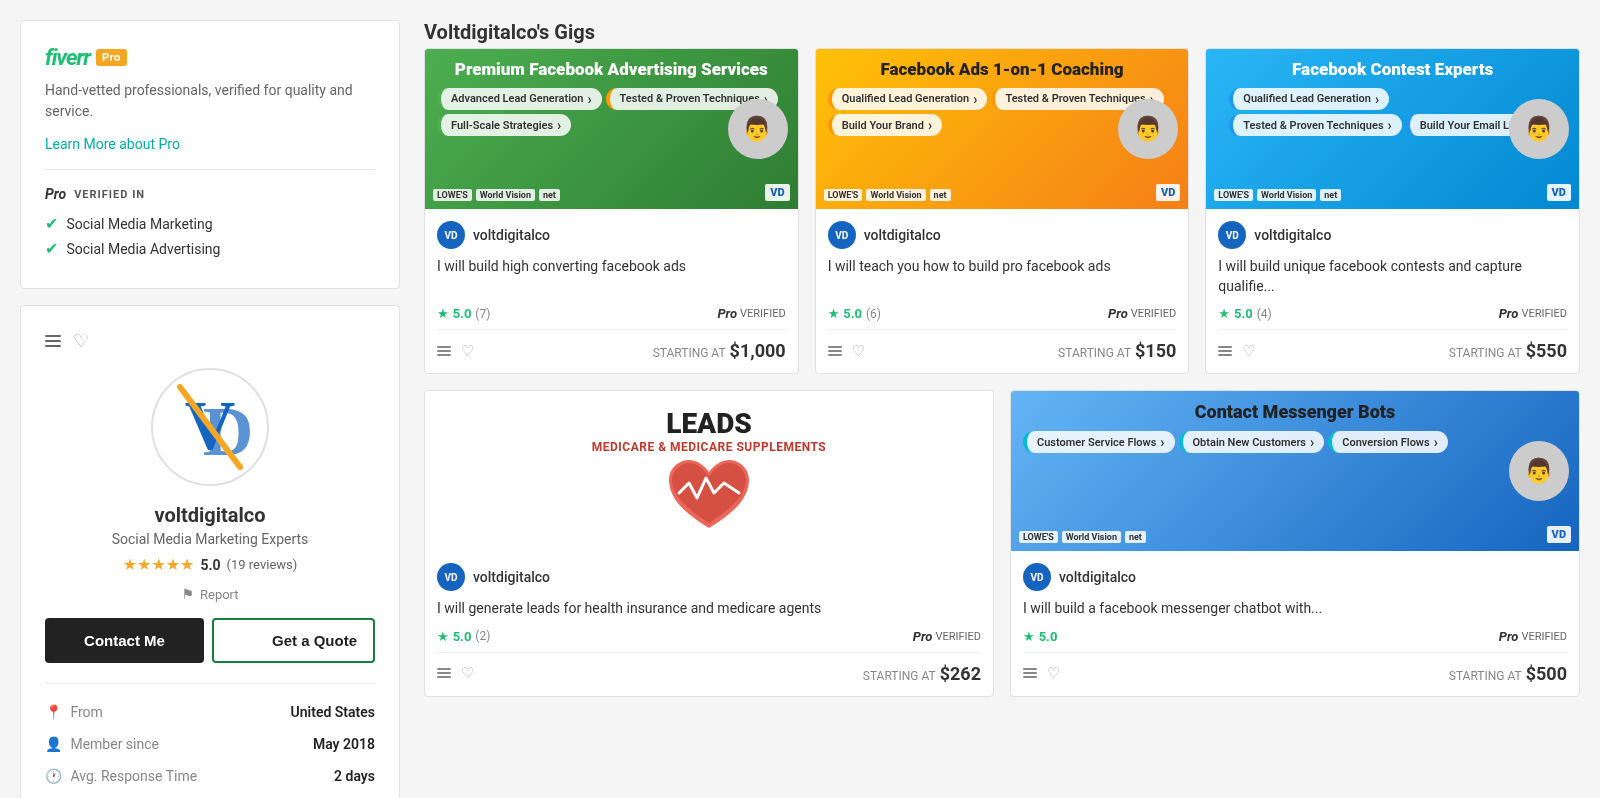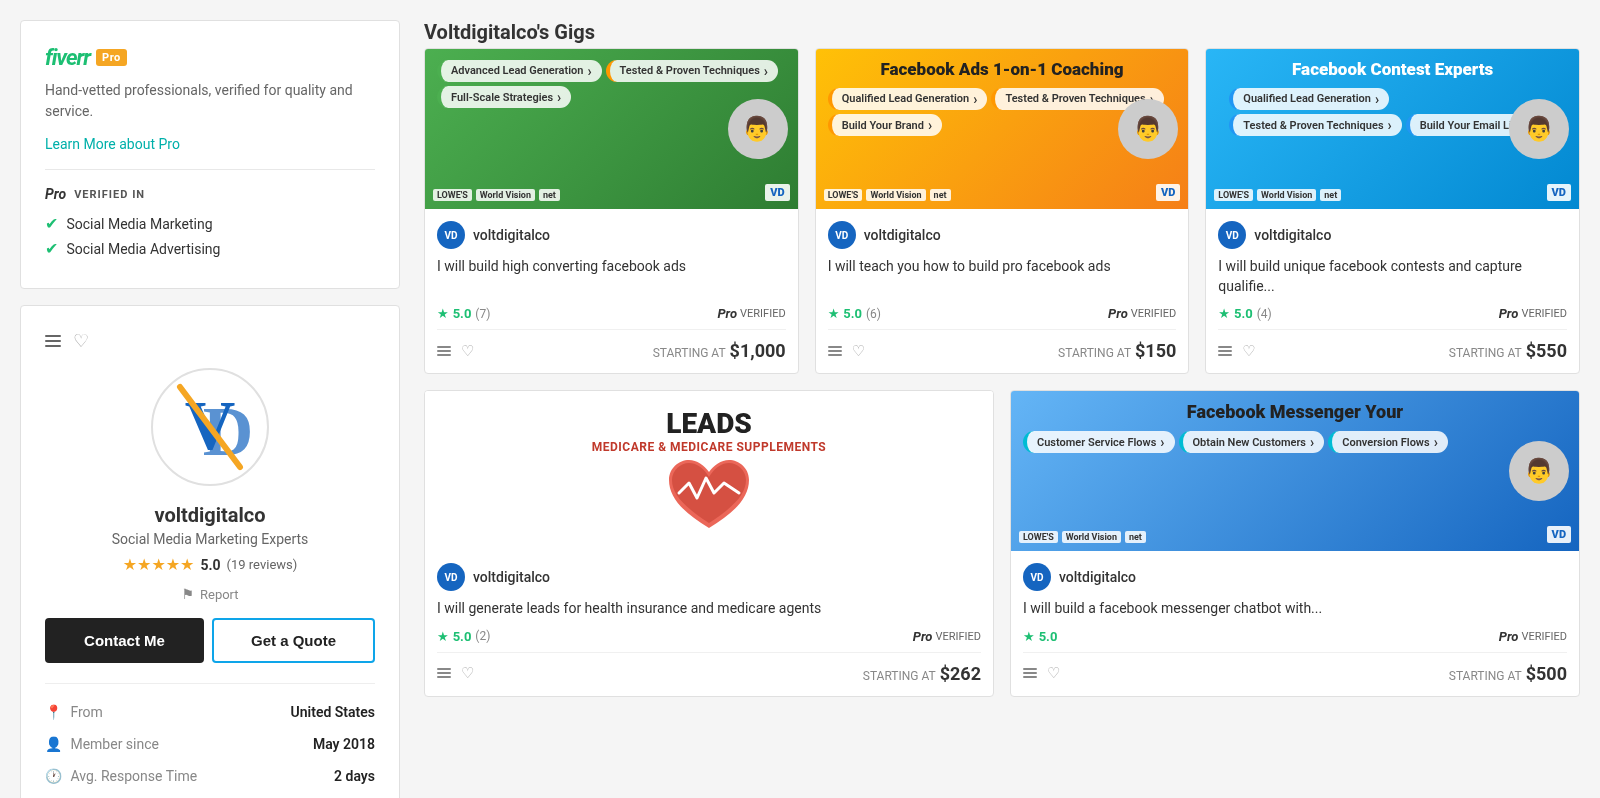--- a/index.html
+++ b/index.html
@@ -195,26 +195,27 @@
       border-radius: 4px;
       padding: 12px 16px;
       font-size: 15px;
       font-weight: 600;
       cursor: pointer;
     }
     .btn-quote {
       flex: 1;
       background: #fff;
       color: #222;
-      border: 2px solid #0ea5e9;
+      border: 2px solid #15803d;
       border-radius: 4px;
       padding: 12px 16px;
       font-size: 15px;
       font-weight: 600;
       cursor: pointer;
+      text-align: right;
     }
     .info-rows {
       width: 100%;
       border-top: 1px solid #eee;
       padding-top: 12px;
     }
     .info-row {
       display: flex;
       justify-content: space-between;
       align-items: center;
@@ -571,20 +572,21 @@
   </div>
 
   <div class="main">
     <h2 class="gigs-title">Voltdigitalco's Gigs</h2>
 
     <div class="gigs-grid">
 
       <div class="gig-card">
         <div class="gig-image gig-image-green">
           <div style="position:absolute;inset:0;padding:10px 12px;">
+            <div style="text-align:center;font-size:17px;font-weight:900;color:#fff;line-height:1.2;margin-bottom:8px;">Premium Facebook Advertising Services</div>
             <div class="gig-tag gig-tag-green">Advanced Lead Generation</div>
             <div class="gig-tag gig-tag-orange">Tested &amp; Proven Techniques</div>
             <div class="gig-tag gig-tag-green">Full-Scale Strategies</div>
           </div>
           <div class="avatar-circle">👨</div>
           <div class="logos-row">
             <span class="brand-logo">LOWE'S</span>
             <span class="brand-logo">World Vision</span>
             <span class="brand-logo">net</span>
           </div>
@@ -761,21 +763,21 @@
               <span class="starting-at">STARTING AT</span>
               <span class="price">$262</span>
             </div>
           </div>
         </div>
       </div>
 
       <div class="gig-card">
         <div class="gig-image gig-image-messenger">
           <div style="position:absolute;inset:0;padding:10px 12px;">
-            <div style="text-align:center;font-size:18px;font-weight:900;color:#222;line-height:1.2;margin-bottom:8px;">Facebook Messenger Your</div>
+            <div style="text-align:center;font-size:18px;font-weight:900;color:#222;line-height:1.2;margin-bottom:8px;">Contact Messenger Bots</div>
             <div class="gig-tag gig-tag-cyan">Customer Service Flows</div>
             <div class="gig-tag gig-tag-cyan">Obtain New Customers</div>
             <div class="gig-tag gig-tag-cyan">Conversion Flows</div>
           </div>
           <div class="avatar-circle">👨</div>
           <div class="logos-row">
             <span class="brand-logo">LOWE'S</span>
             <span class="brand-logo">World Vision</span>
             <span class="brand-logo">net</span>
           </div>

